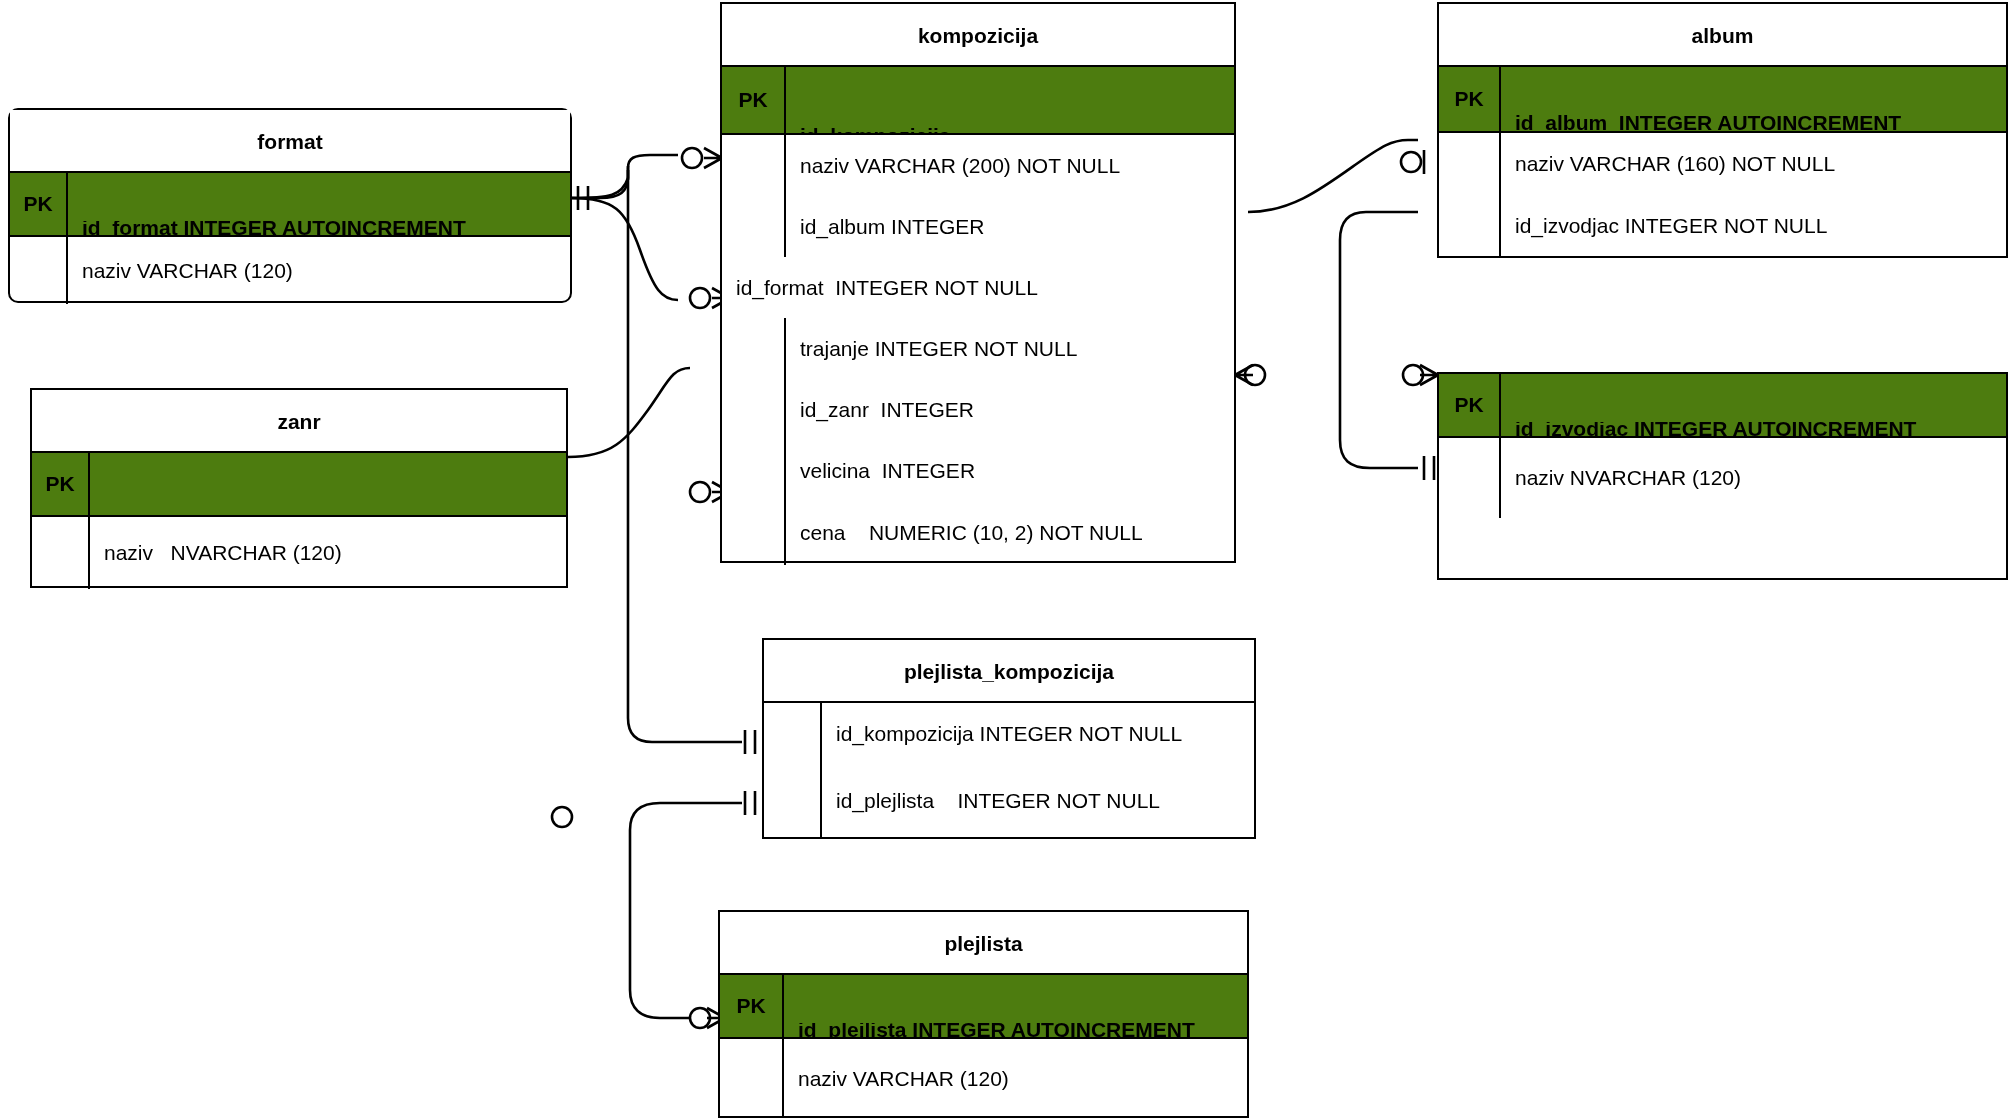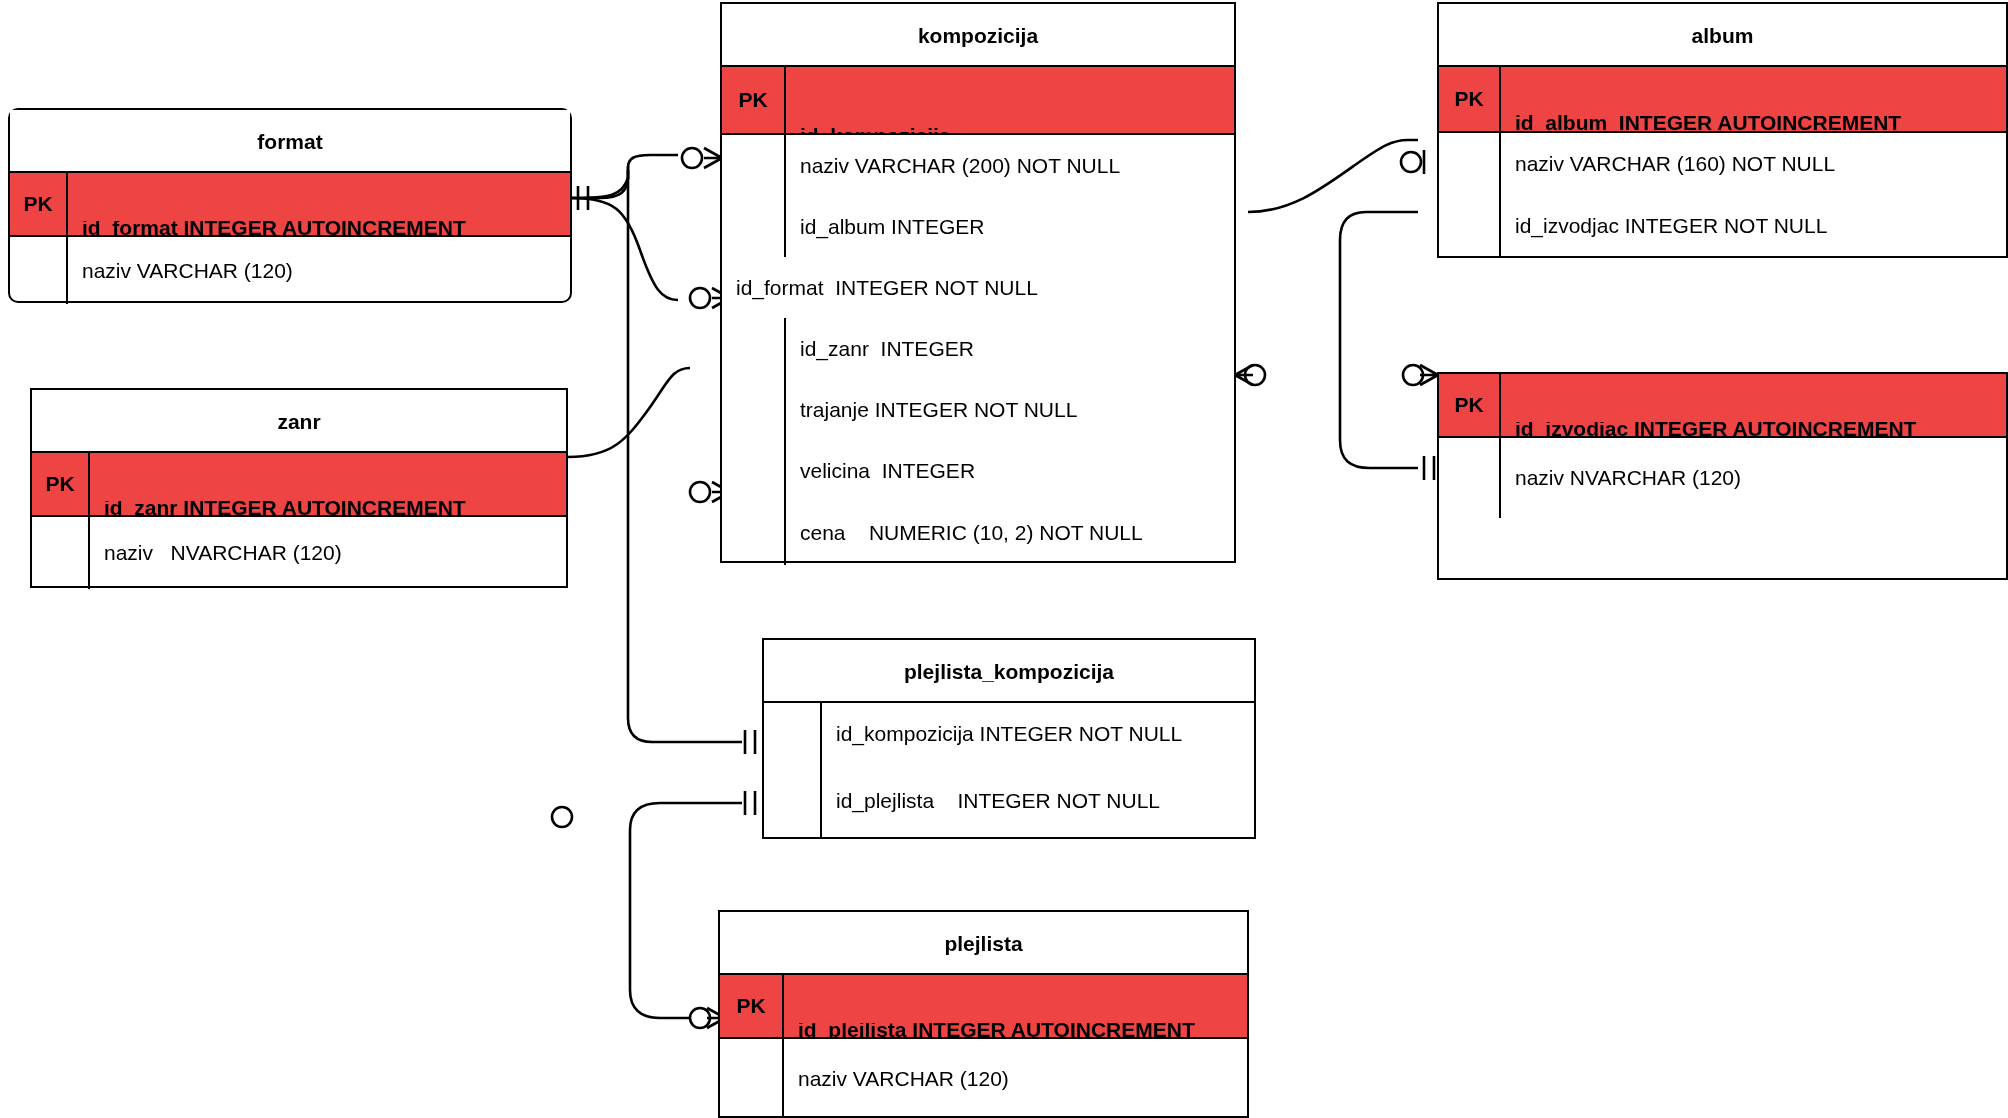--- a/index.html
+++ b/index.html
@@ -45,21 +45,21 @@
     background: #ffffff;
     white-space: nowrap;
     overflow: hidden;
   }
   .ent-body {
     display: block;
   }
   .attr-row {
     display: flex;
     align-items: stretch;
-    background: #ef4444;
+    background: #4d7c0f;
   }
   .attr-row.pkrow {
     border-bottom: 2px solid #000000;
   }
   .attr-pk {
     box-sizing: border-box;
     flex: 0 0 auto;
     display: flex;
     align-items: center;
     justify-content: center;
@@ -215,21 +215,20 @@
         </div>
       </div>
     </div>
   </div>
 
   <div class="entity" style="left:30px; top:388px; width:538px; height:200px;">
     <div class="ent-title">zanr</div>
     <div class="ent-body">
       <div class="attr-row pkrow" style="height:62px;">
         <div class="attr-pk" style="width:58px;">PK</div>
-        <div class="attr-text pkname">id_zanr INTEGER AUTOINCREMENT</div>
       </div>
       <div class="field-list">
         <div class="field-row" style="height:72px;">
           <div class="field-gutter" style="width:58px;"></div>
           <div class="field-val">naziv   NVARCHAR (120)</div>
         </div>
       </div>
     </div>
   </div>
 
@@ -251,25 +250,25 @@
         <div class="field-row" style="height:61px;">
           <div class="field-gutter" style="width:64px;"></div>
           <div class="field-val">id_album INTEGER</div>
         </div>
         <div class="field-row" style="height:61px;flex-direction:column;">
           <div class="field-gutter" style="width:64px;"></div>
           <div class="field-val">id_format  INTEGER NOT NULL</div>
         </div>
         <div class="field-row" style="height:61px;">
           <div class="field-gutter" style="width:64px;"></div>
+          <div class="field-val">trajanje INTEGER NOT NULL</div>
+        </div>
+        <div class="field-row" style="height:61px;">
+          <div class="field-gutter" style="width:64px;"></div>
           <div class="field-val">id_zanr  INTEGER</div>
-        </div>
-        <div class="field-row" style="height:61px;">
-          <div class="field-gutter" style="width:64px;"></div>
-          <div class="field-val">trajanje INTEGER NOT NULL</div>
         </div>
         <div class="field-row" style="height:61px;">
           <div class="field-gutter" style="width:64px;"></div>
           <div class="field-val">velicina  INTEGER</div>
         </div>
         <div class="field-row" style="height:64px;">
           <div class="field-gutter" style="width:64px;"></div>
           <div class="field-val">cena    NUMERIC (10, 2) NOT NULL</div>
         </div>
       </div>

